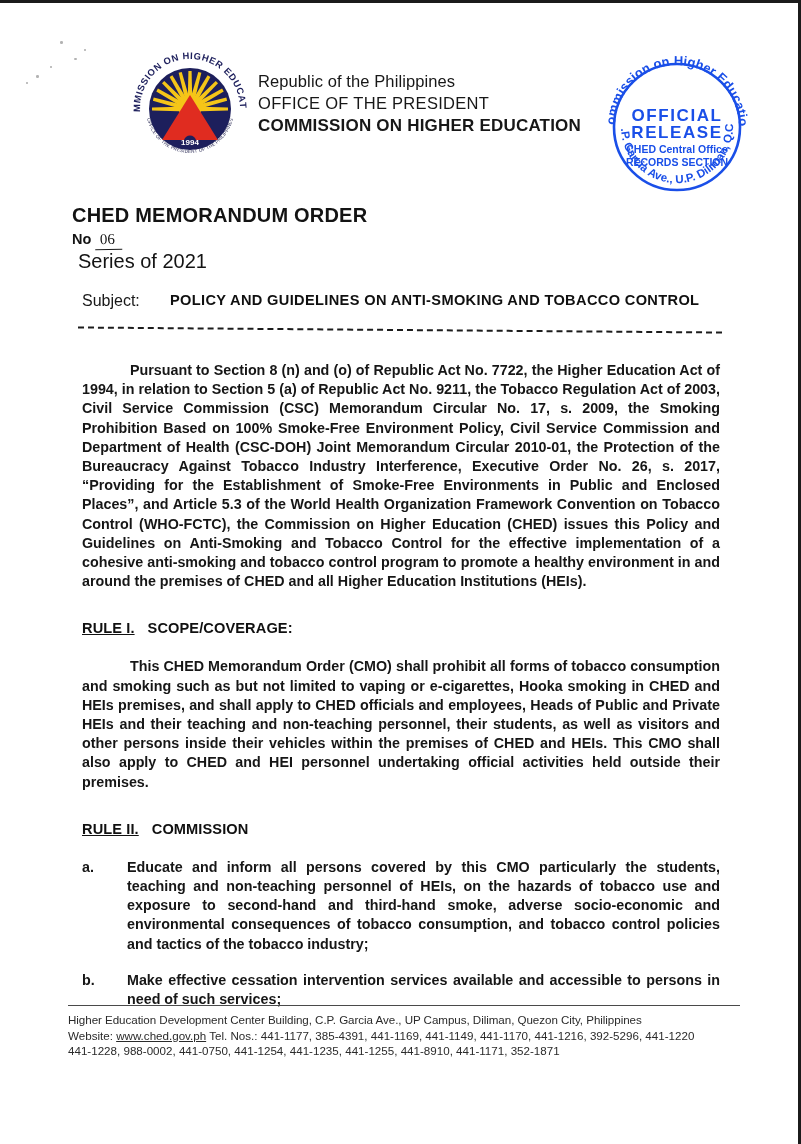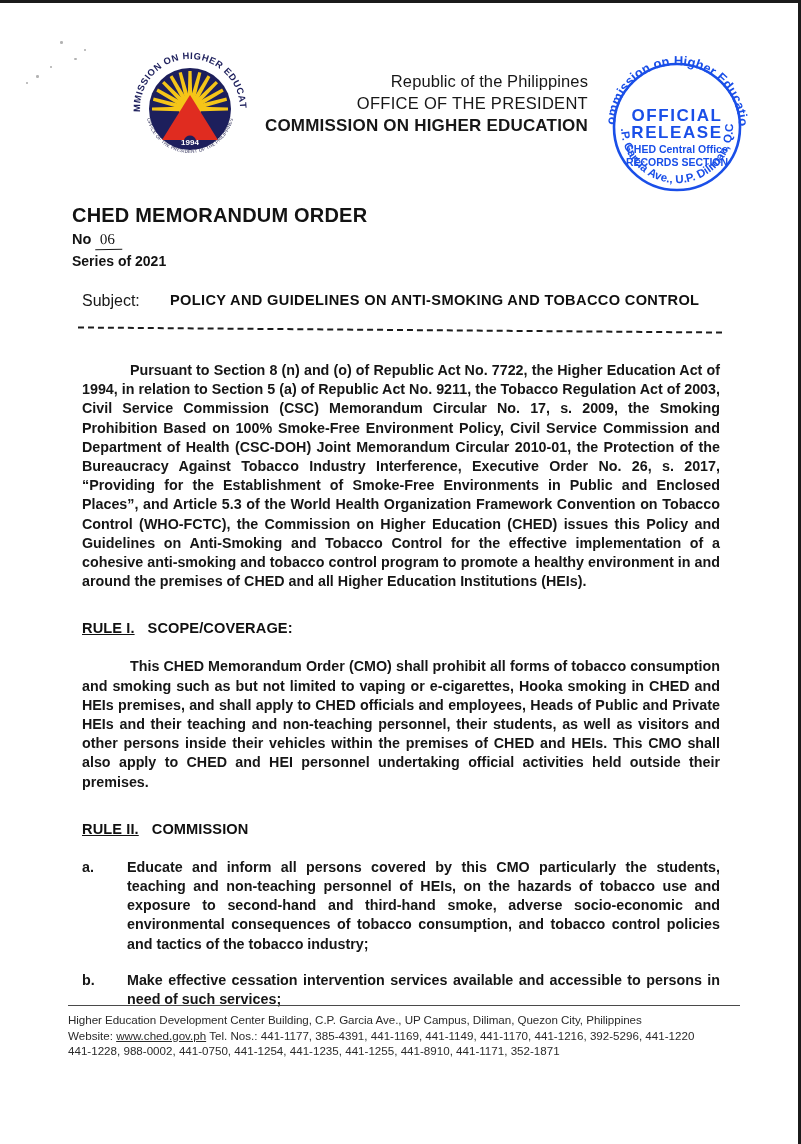--- a/index.html
+++ b/index.html
@@ -36,21 +36,21 @@
   }
   .seal {
     position: absolute;
     left: 126px; top: 6px;
     width: 128px; height: 132px;
   }
   .header-text {
     position: absolute;
     left: 258px; top: 34px;
     width: 330px;
-    text-align: right;
+    text-align: left;
     color: #171717;
   }
   .hdr-line1 {
     font-size: 16.5px;
     letter-spacing: .1px;
     line-height: 21px;
   }
   .hdr-line2 {
     font-size: 16.5px;
     letter-spacing: .3px;
@@ -94,24 +94,25 @@
     display: inline-block;
     font-family: "Liberation Serif", serif;
     font-weight: normal;
     font-size: 15px;
     border-bottom: 1.6px solid #1a1a1a;
     padding: 0 7px 0 5px;
     transform: rotate(-1.5deg);
     margin-left: 4px;
   }
   .cmo-series {
-    font-size: 14px;
-    font-weight: bold;
+    font-size: 20px;
+    font-weight: normal;
     line-height: 19px;
     margin-top: 2px;
+    margin-left: 6px;
   }
 
   
   .subject-row {
     position: absolute;
     left: 82px; top: 288px;
     width: 640px;
     display: flex;
   }
   .subject-label {

